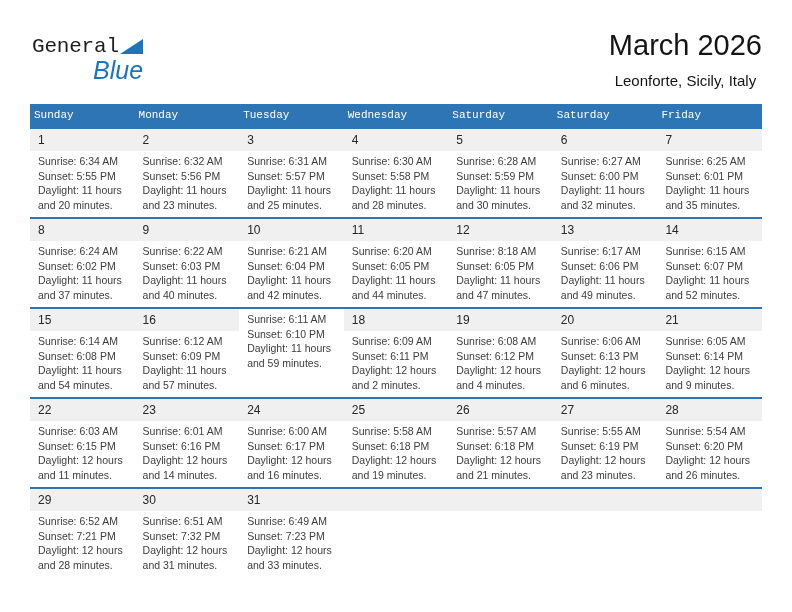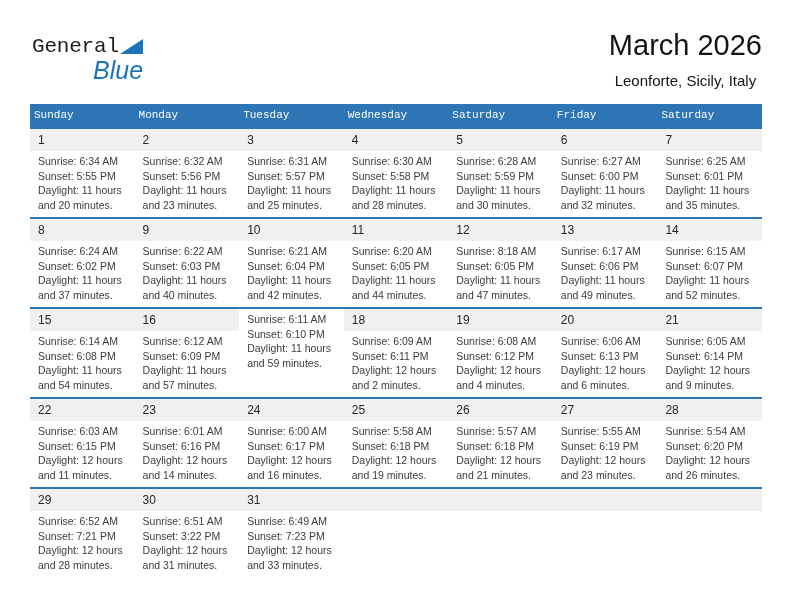--- a/index.html
+++ b/index.html
@@ -129,22 +129,22 @@
     <div class="location-subtitle">Leonforte, Sicily, Italy</div>
   </div>
 
   <div class="calendar">
     <div class="weekday-row" id="weekday-row">
         <div class="wd">Sunday</div>
         <div class="wd">Monday</div>
         <div class="wd">Tuesday</div>
         <div class="wd">Wednesday</div>
         <div class="wd">Saturday</div>
+        <div class="wd">Saturday</div>
         <div class="wd">Friday</div>
-        <div class="wd">Saturday</div>
       </div>
     <div id="calendar-body">
         <div class="week-row">
           <div class="cell">
     <div class="day-num">1</div>
     <div class="details">
       <div class="nowrap">Sunrise: 6:34 AM</div>
       <div class="nowrap">Sunset: 5:55 PM</div>
       <div class="daylight">Daylight: 11 hours and 20 minutes.</div>
     </div>
@@ -377,21 +377,21 @@
     <div class="details">
       <div class="nowrap">Sunrise: 6:52 AM</div>
       <div class="nowrap">Sunset: 7:21 PM</div>
       <div class="daylight">Daylight: 12 hours and 28 minutes.</div>
     </div>
   </div>
           <div class="cell">
     <div class="day-num">30</div>
     <div class="details">
       <div class="nowrap">Sunrise: 6:51 AM</div>
-      <div class="nowrap">Sunset: 3:22 PM</div>
+      <div class="nowrap">Sunset: 7:32 PM</div>
       <div class="daylight">Daylight: 12 hours and 31 minutes.</div>
     </div>
   </div>
           <div class="cell">
     <div class="day-num">31</div>
     <div class="details">
       <div class="nowrap">Sunrise: 6:49 AM</div>
       <div class="nowrap">Sunset: 7:23 PM</div>
       <div class="daylight">Daylight: 12 hours and 33 minutes.</div>
     </div>

